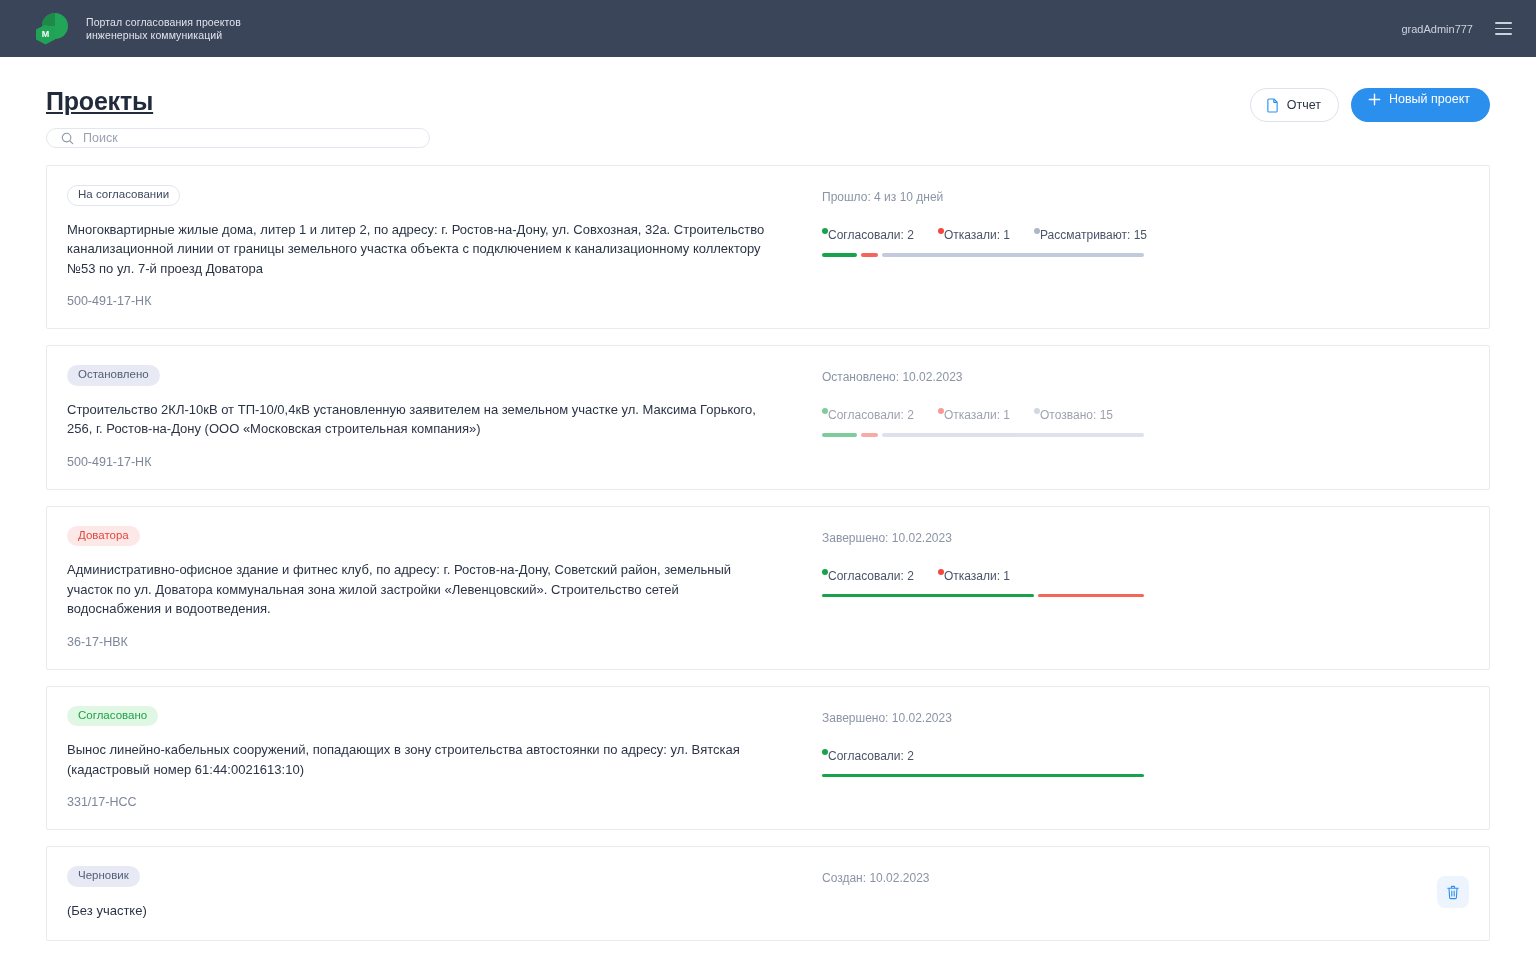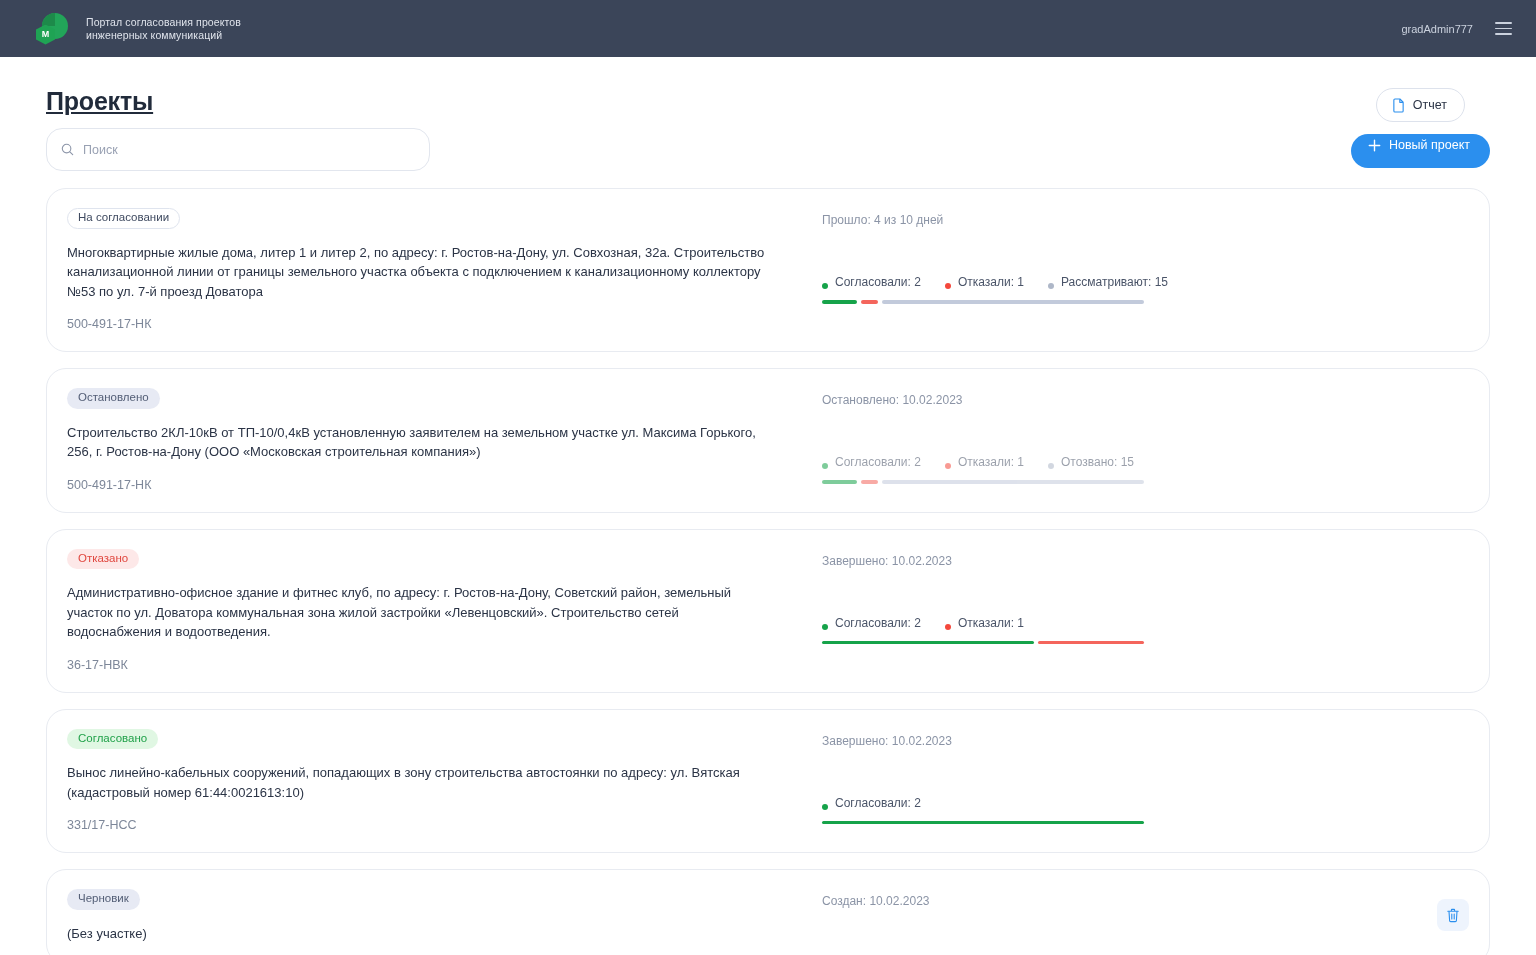--- a/index.html
+++ b/index.html
@@ -91,21 +91,20 @@
     color: #212b3b;
     letter-spacing: -0.2px;
     text-decoration: underline;
   }
   .page-actions {
     margin-left: auto;
     display: flex;
     align-items: center;
     gap: 12px;
     padding-top: 1px;
-    flex-direction: column;
   }
   .btn {
     height: 34px;
     border-radius: 17px;
     display: inline-flex;
     align-items: center;
     gap: 8px;
     font-size: 12.5px;
     cursor: pointer;
     border: none;
@@ -121,21 +120,21 @@
     background: #2b8fee;
     color: #ffffff;
     padding: 0 20px 12px 17px;
   }
   .ico-doc { width: 13px; height: 15px; flex: none; }
   .ico-plus { width: 13px; height: 13px; flex: none; }
 
   .search-wrap { margin-top: 5px; }
   .search-box {
     width: 384px;
-    height: 43px;
+    height: 20px;
     border: 1px solid #e2e6ee;
     border-radius: 16px;
     display: flex;
     align-items: center;
     padding: 0 14px;
     gap: 9px;
     background: #fff;
   }
   .ico-search { width: 13px; height: 13px; flex: none; }
   .search-box input {
@@ -147,21 +146,21 @@
     color: #2b3446;
     background: transparent;
   }
   .search-box input::placeholder { color: #99a1b3; }
 
   
   .cards { margin-top: 17px; display: flex; flex-direction: column; gap: 16px; }
 
   .card {
     border: 1px solid #e8ebf1;
-    border-radius: 20px;
+    border-radius: 2px;
     background: #fff;
     display: flex;
     padding: 18px 20px 20px 20px;
     min-height: 94px;
     cursor: pointer;
   }
   .card-left { width: 755px; flex: none; }
   .card-right { flex: 1; padding-top: 6px; position: relative; }
 
   .badge {
@@ -193,25 +192,24 @@
   .meta-date { font-size: 12px; color: #8b94a6; }
 
   .legend {
     display: flex;
     align-items: center;
     gap: 24px;
     margin-top: 24px;
   }
   .legend-item {
     display: flex;
-    align-items: flex-end;
-    gap: 7px;
+    align-items: flex-start;
+    gap: 0;
     font-size: 12px;
     color: #4a5468;
-    margin-top: 24px;
   }
   .dot { width: 6px; height: 6px; border-radius: 50%; flex: none; }
   .dot.green { background: #16a34a; }
   .dot.red   { background: #f4483c; }
   .dot.gray  { background: #aeb7c8; }
 
   .bar {
     margin-top: 11px;
     width: 322px;
     height: 3.5px;
@@ -337,21 +335,21 @@
             </div>
           </div>
           <div class="bar muted">
             <span class="seg-green" style="flex: 2 1 0%;"></span>
             <span class="seg-red" style="flex: 1 1 0%;"></span>
             <span class="seg-gray" style="flex: 15 1 0%;"></span>
           </div>
         </div>
       </div>
       <div class="card">
-        <div class="card-left"><div class="badge rejected">Отказано</div><div class="card-desc">Административно-офисное здание и фитнес клуб, по адресу: г. Ростов-на-Дону, Советский район, земельный участок по ул. Доватора коммунальная зона жилой застройки «Левенцовский». Строительство сетей водоснабжения и водоотведения.</div><div class="card-code">36-17-НВК</div></div>
+        <div class="card-left"><div class="badge rejected">Доватора</div><div class="card-desc">Административно-офисное здание и фитнес клуб, по адресу: г. Ростов-на-Дону, Советский район, земельный участок по ул. Доватора коммунальная зона жилой застройки «Левенцовский». Строительство сетей водоснабжения и водоотведения.</div><div class="card-code">36-17-НВК</div></div>
         <div class="card-right">
           <div class="meta-date">Завершено: 10.02.2023</div>
           <div class="legend">
             <div class="legend-item">
               <span class="dot green"></span>
               <span>Согласовали: 2</span>
             </div>
             <div class="legend-item">
               <span class="dot red"></span>
               <span>Отказали: 1</span>

